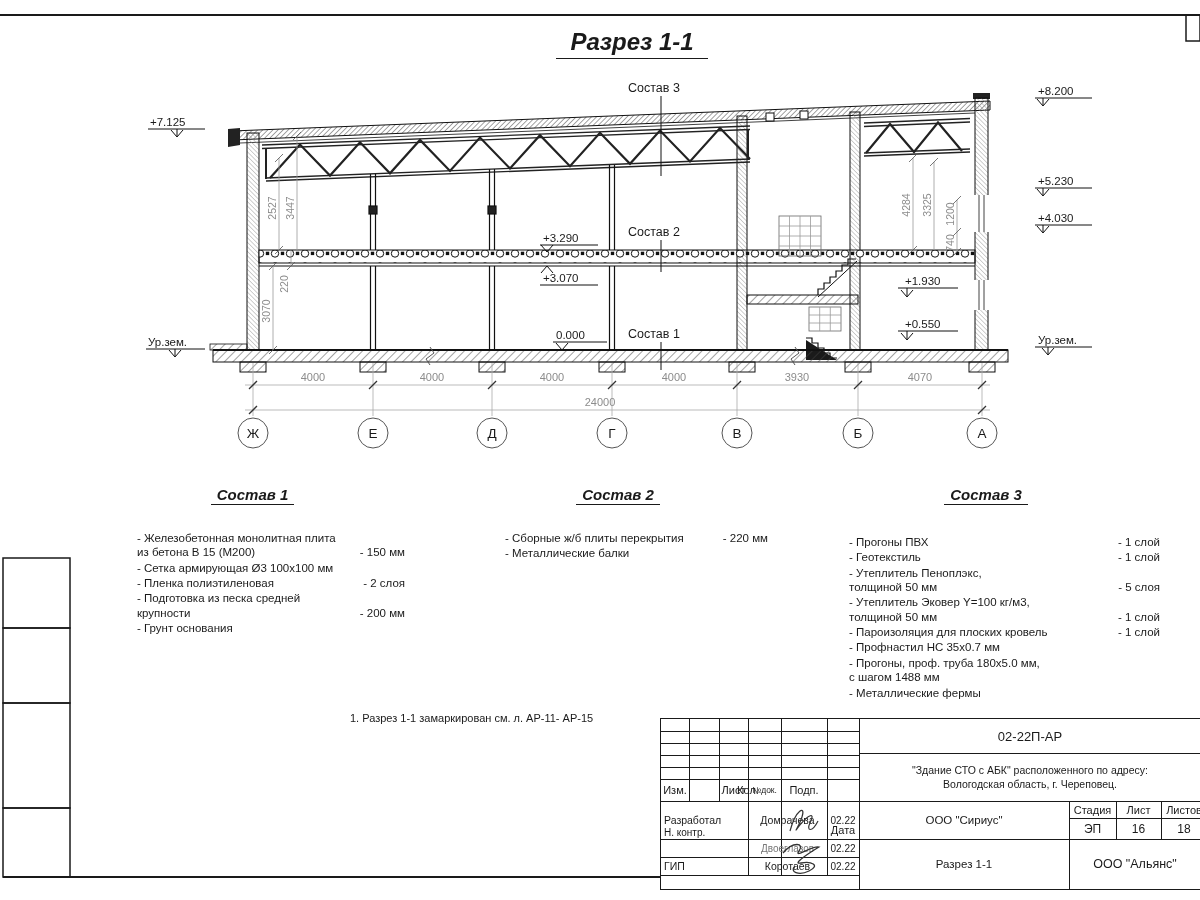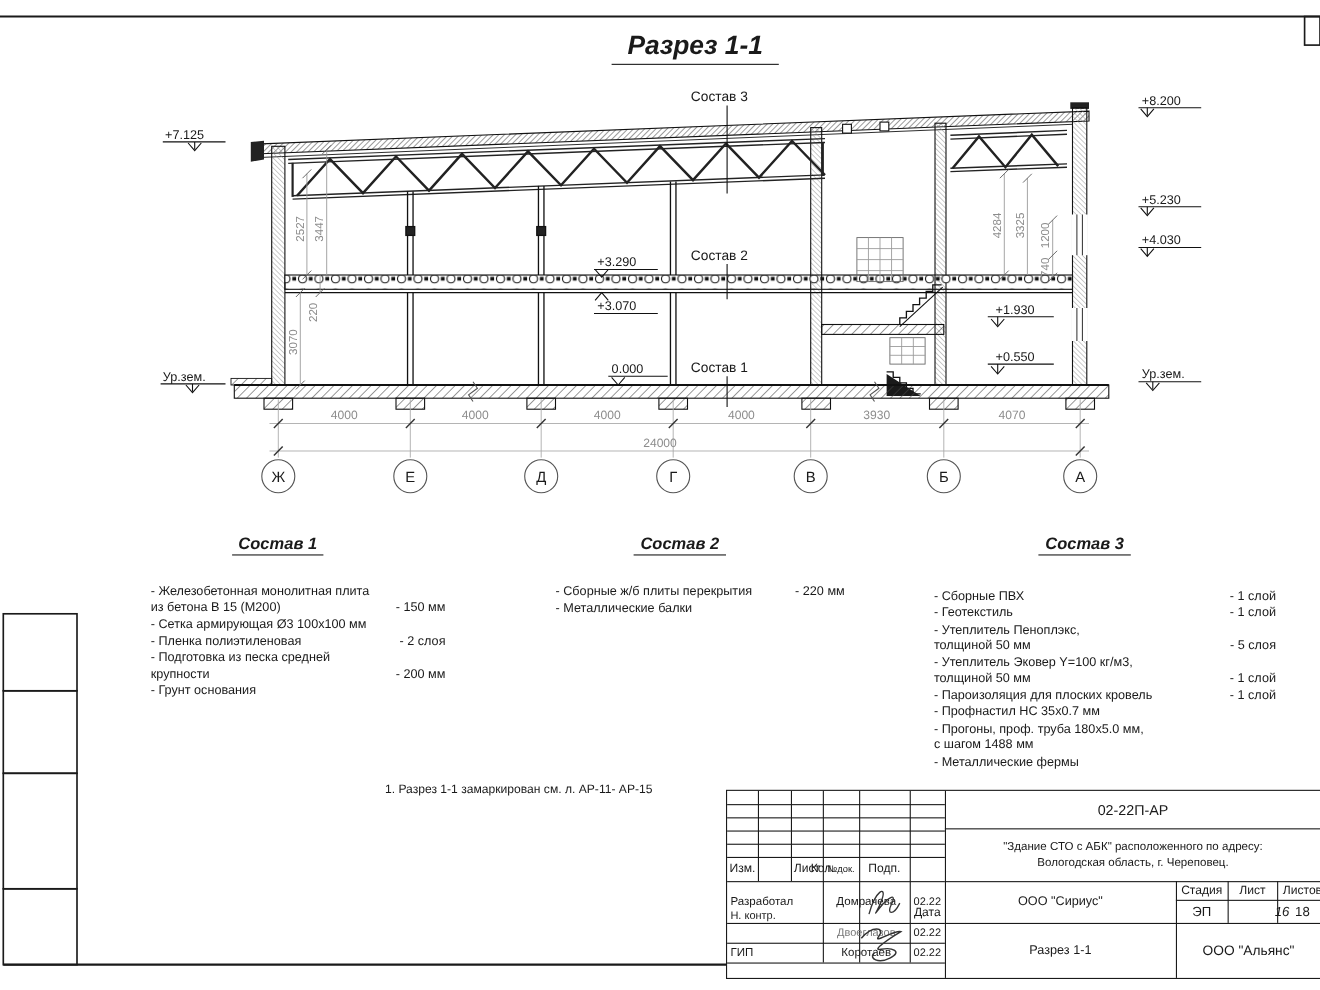--- a/index.html
+++ b/index.html
@@ -377,21 +377,21 @@
       </div>
   <div class="comp-row">
         <span class="comp-name">- Металлические балки</span>
         <span class="comp-val"></span>
       </div>
 </div>
 
 <div class="comp-block" style="left:812px;top:486px;width:348px;">
   <div class="comp-title" style="margin-bottom:30px;"><span>Состав 3</span></div>
   <div class="comp-row">
-        <span class="comp-name">- Сборные ПВХ</span>
+        <span class="comp-name">- Прогоны ПВХ</span>
         <span class="comp-val">- 1 слой</span>
       </div>
   <div class="comp-row">
         <span class="comp-name">- Геотекстиль</span>
         <span class="comp-val">- 1 слой</span>
       </div>
   <div class="comp-row">
         <span class="comp-name">- Утеплитель Пеноплэкс,
 толщиной 50 мм</span>
         <span class="comp-val">- 5 слоя</span>
@@ -480,19 +480,19 @@
     <span>Вологодская область, г. Череповец.</span>
   </div>
 
   <div class="tb-cell" style="left:198px;top:82px;width:210px;height:38px;font-size:11.5px;">ООО "Сириус"</div>
   <div class="tb-cell" style="left:198px;top:120px;width:210px;height:50px;font-size:11.5px;">Разрез 1-1</div>
 
   <div class="tb-cell" style="left:408px;top:82px;width:47px;height:17px;">Стадия</div>
   <div class="tb-cell" style="left:455px;top:82px;width:45px;height:17px;">Лист</div>
   <div class="tb-cell" style="left:500px;top:82px;width:46px;height:17px;">Листов</div>
   <div class="tb-cell" style="left:408px;top:99px;width:47px;height:21px;font-size:12px;">ЭП</div>
-  <div class="tb-cell" style="left:482px;top:99px;width:45px;height:21px;font-size:12px;font-style:italic;">16</div>
+  <div class="tb-cell" style="left:455px;top:99px;width:45px;height:21px;font-size:12px;">16</div>
   <div class="tb-cell" style="left:500px;top:99px;width:46px;height:21px;font-size:12px;">18</div>
 
   <div class="tb-cell" style="left:408px;top:120px;width:132px;height:50px;font-size:12.5px;">ООО "Альянс"</div>
 </div>
 
 </div>
 
 </body></html>

